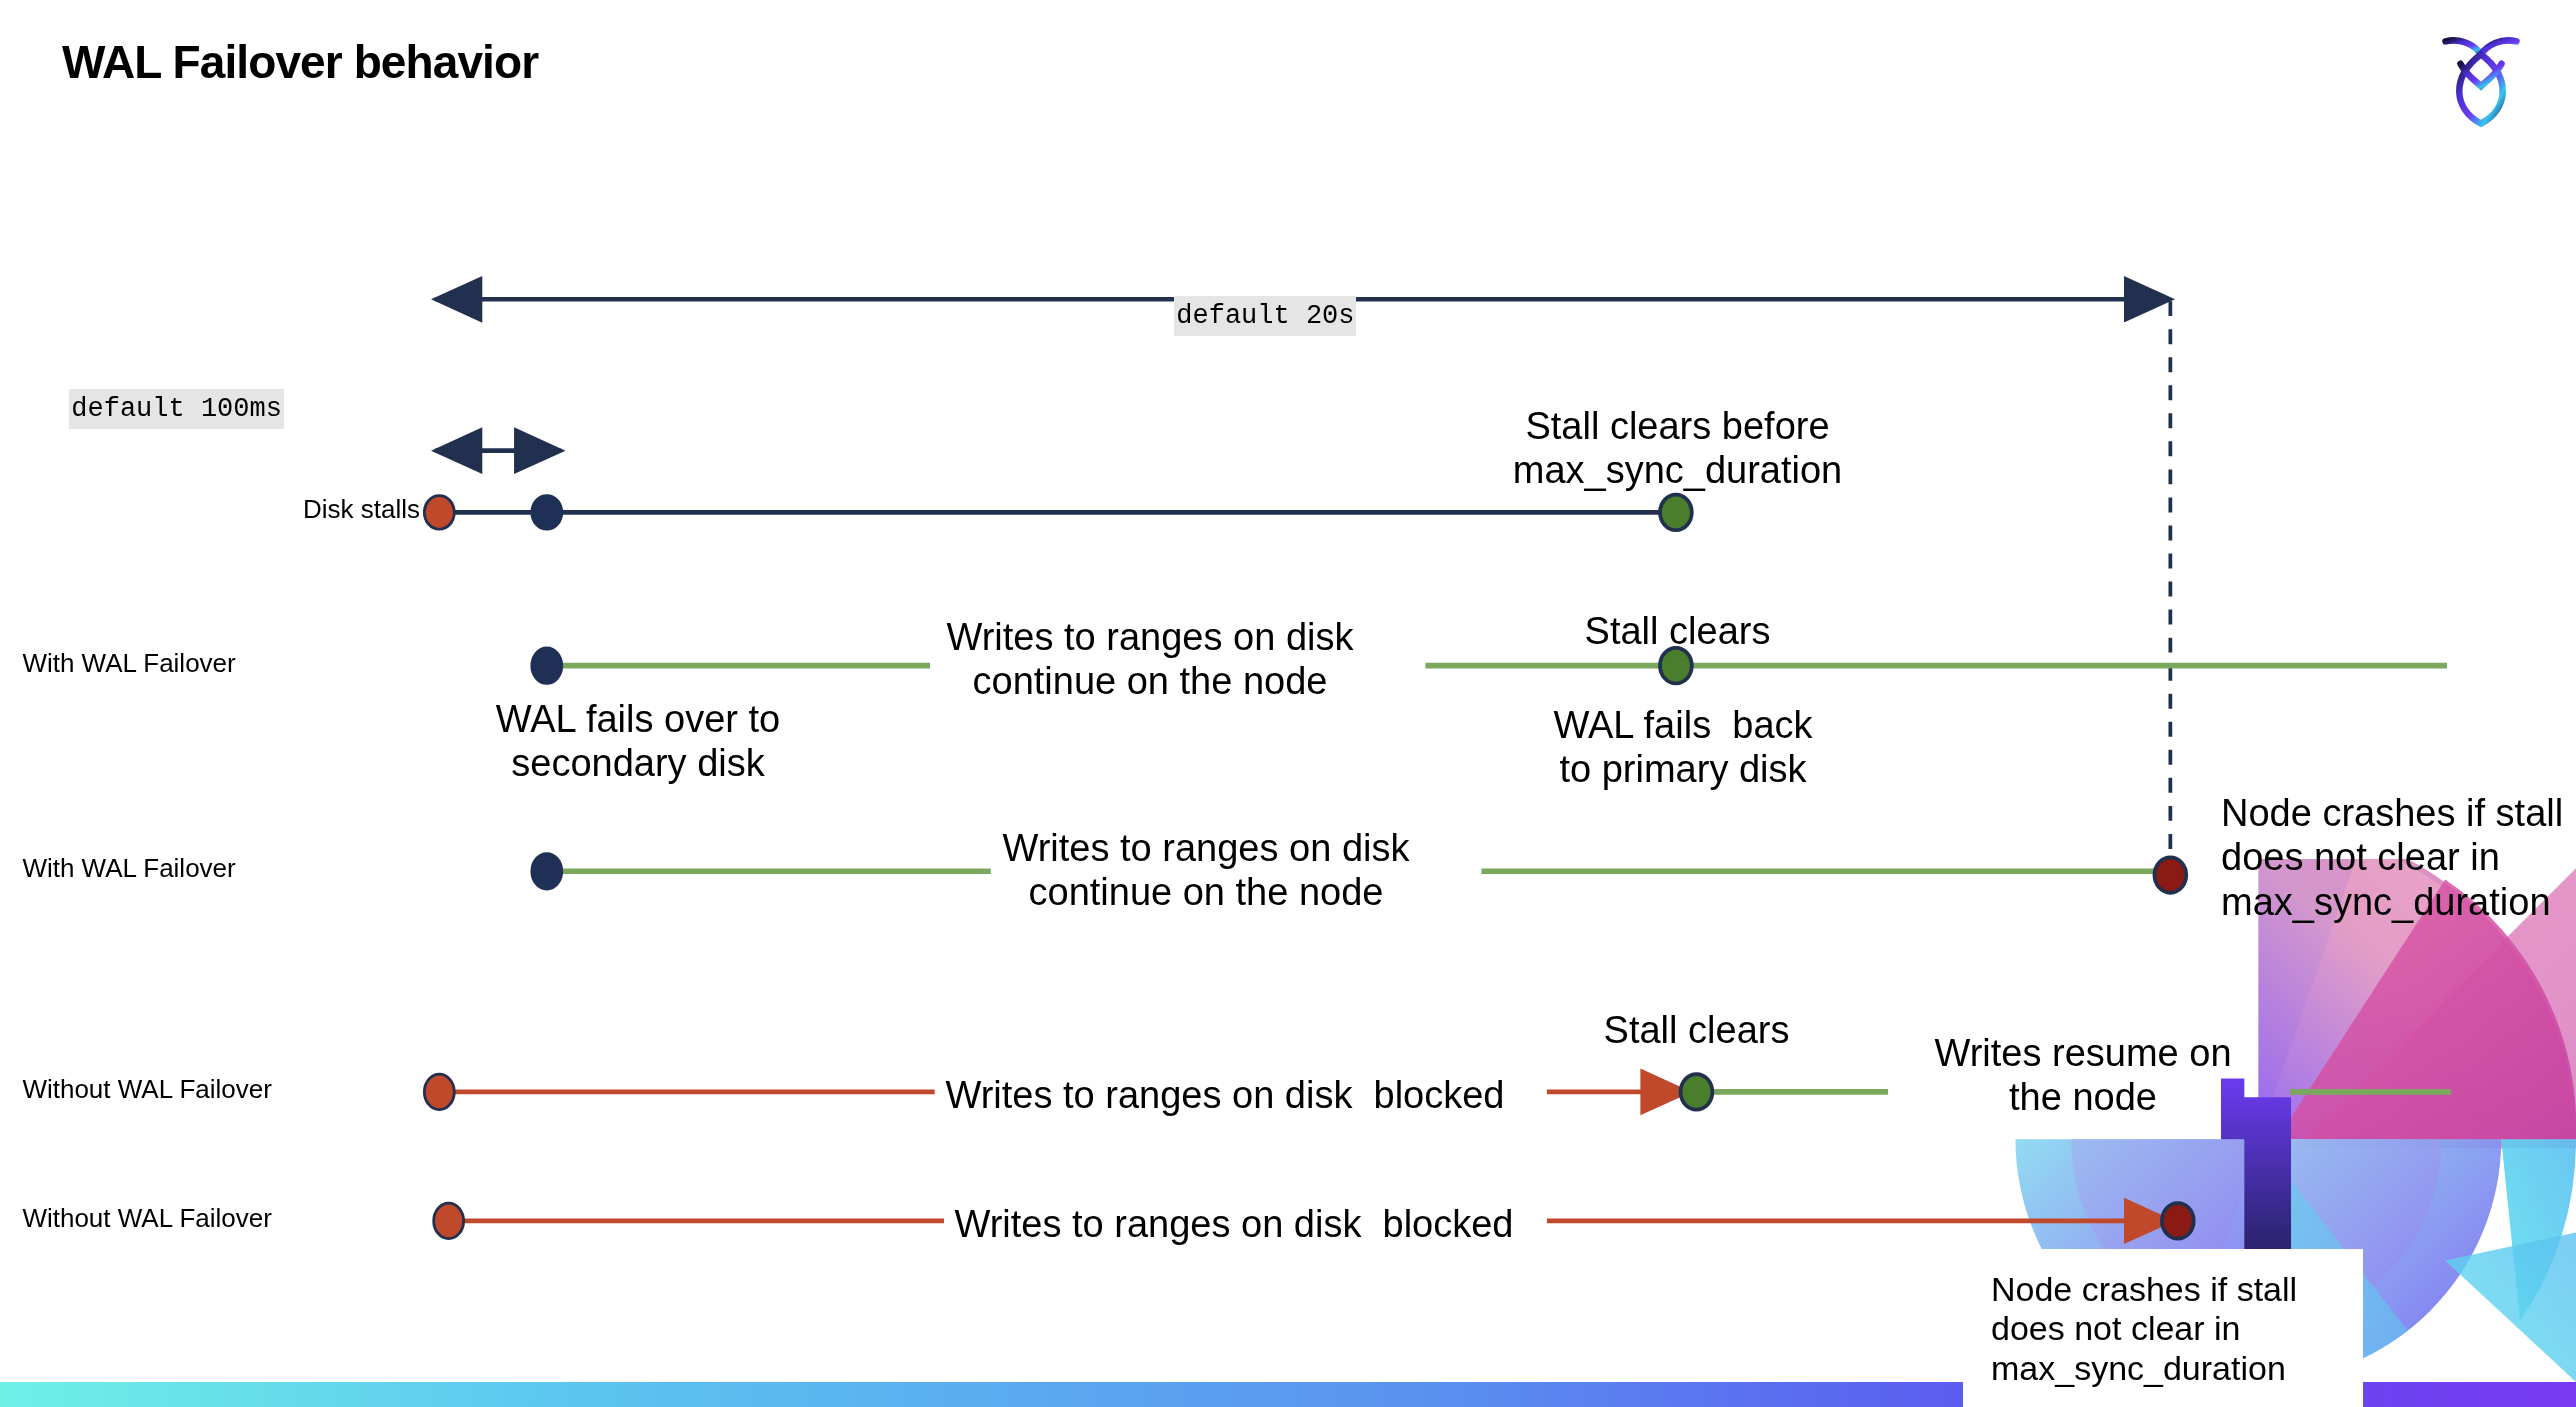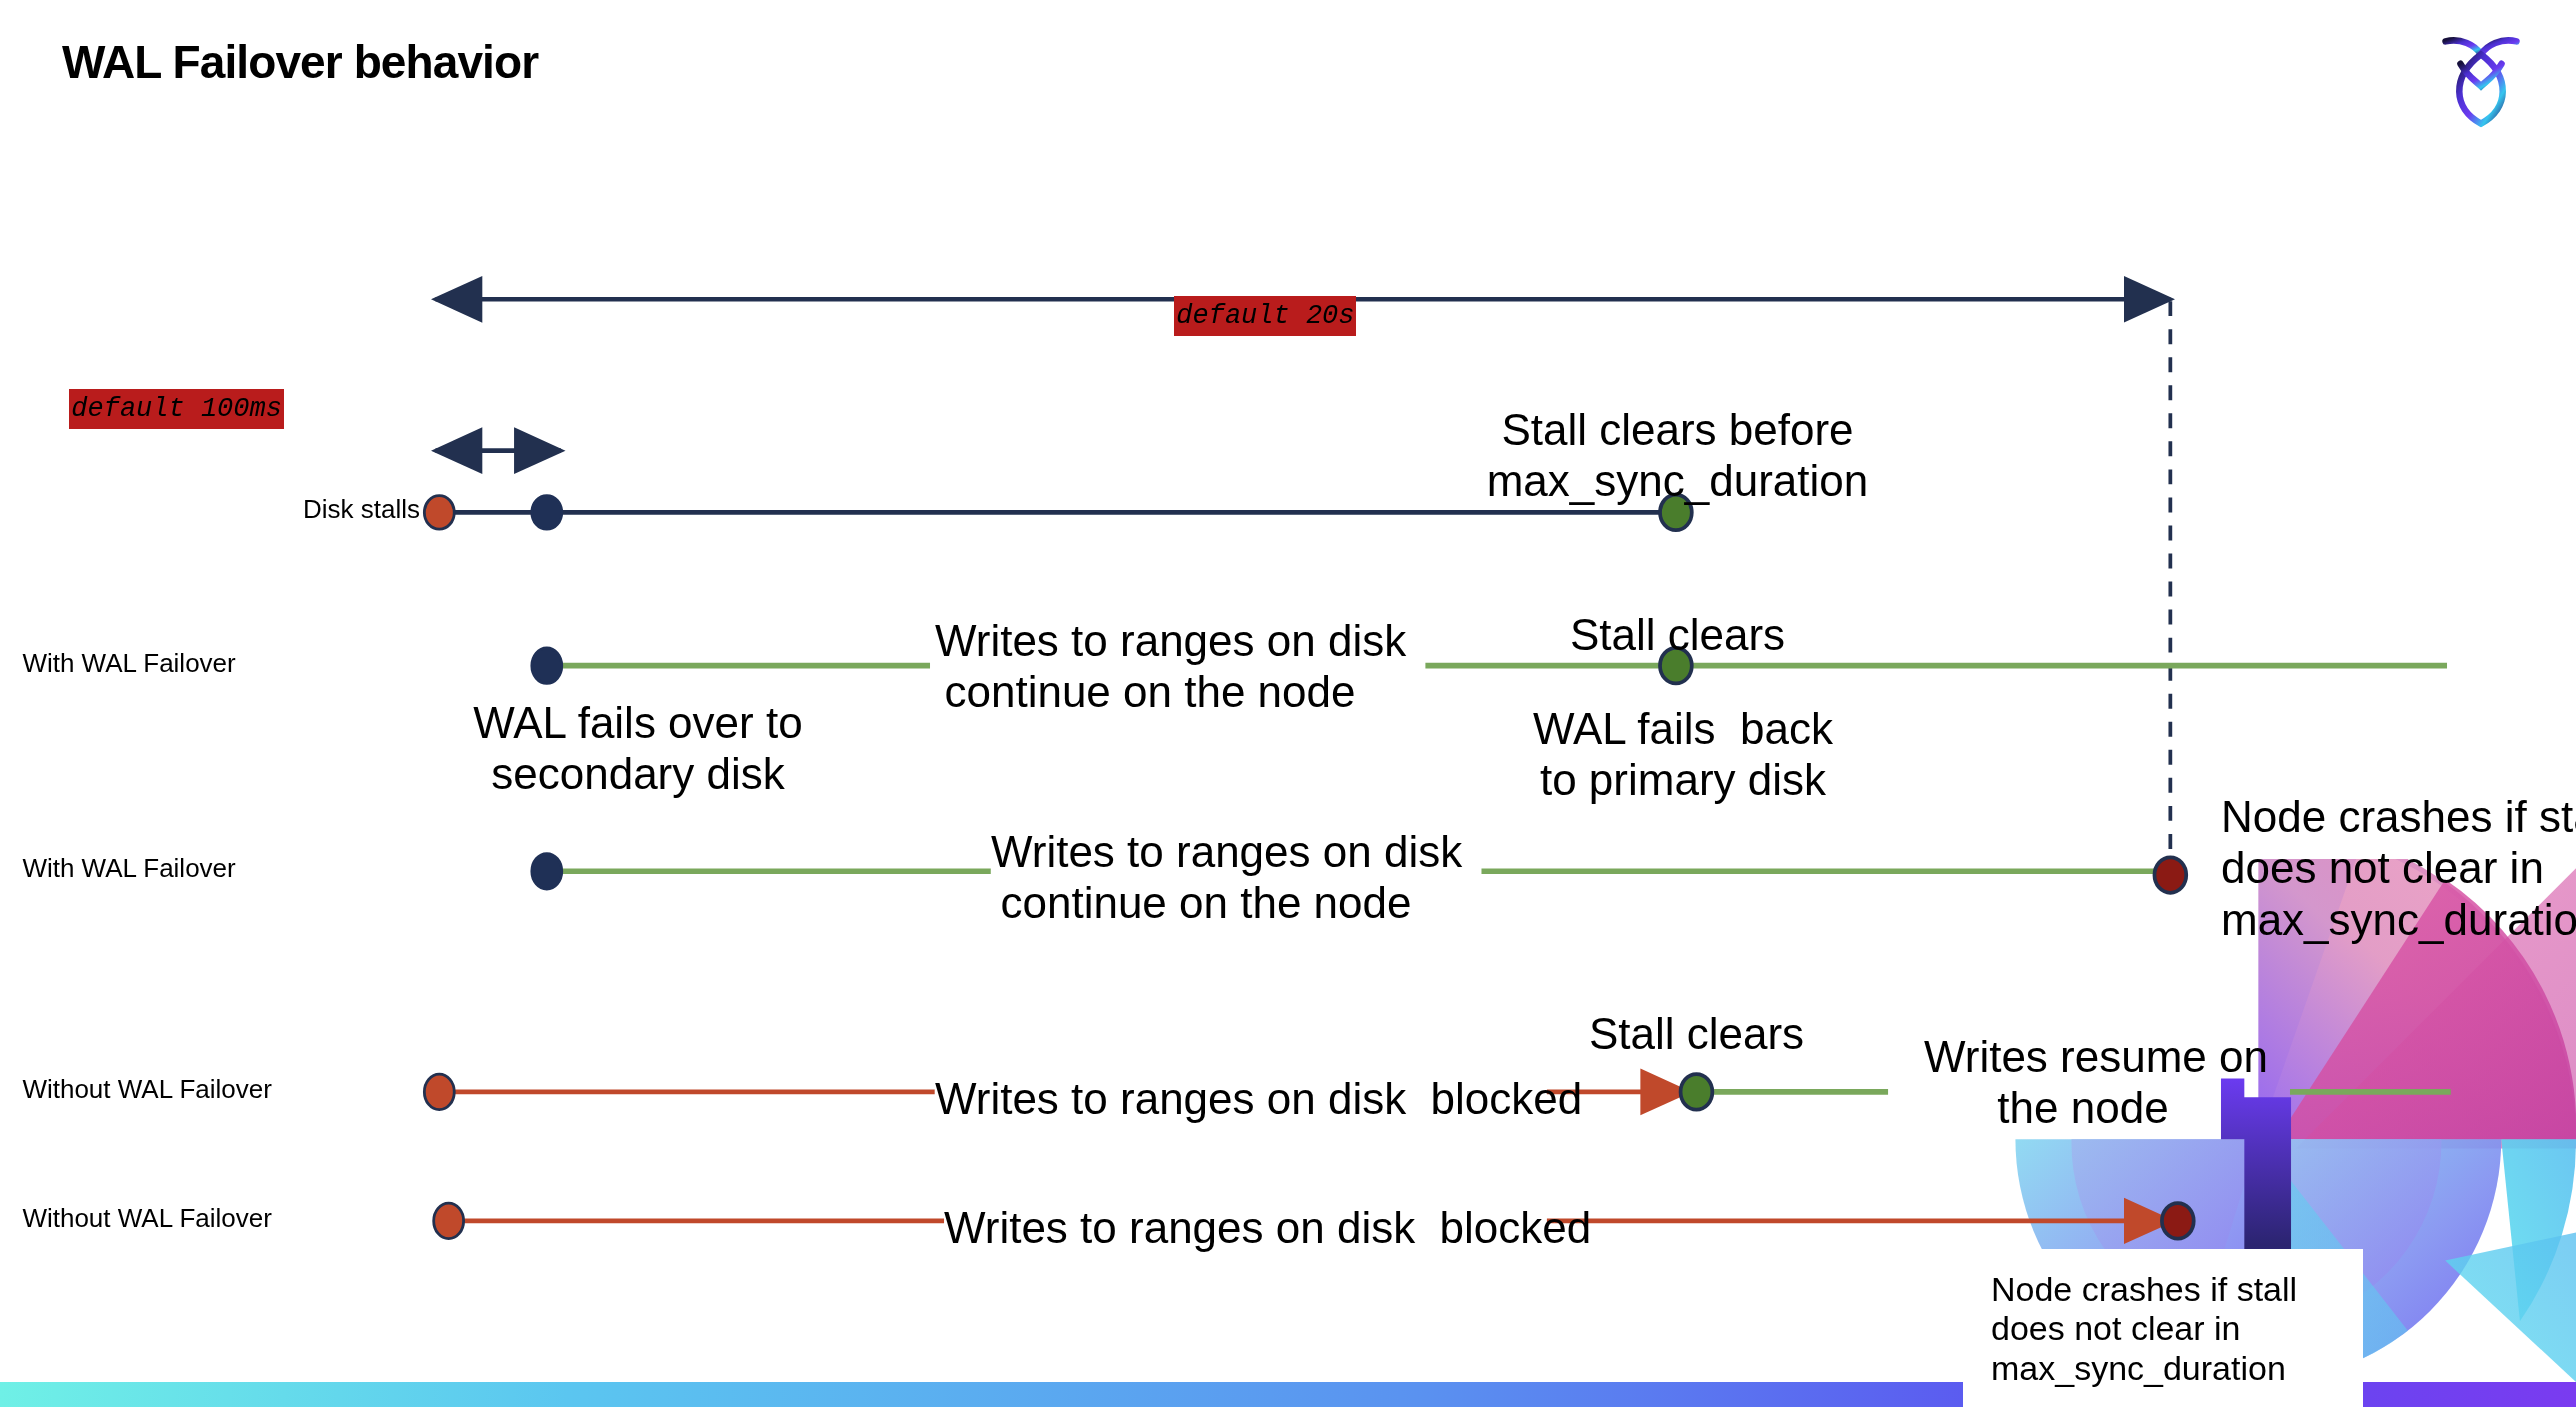--- a/index.html
+++ b/index.html
@@ -75,36 +75,35 @@
     position: absolute;
     z-index: 6;
     line-height: 1.17;
     white-space: pre;
   }
   .row-label {
     font-size: 26px;
     text-align: left;
   }
   .note {
-    font-size: 44px;
+    font-size: 38px;
   }
   .note.center { text-align: center; }
   .code-block {
     position: absolute;
     z-index: 6;
     font-family: "Liberation Mono", "DejaVu Sans Mono", monospace;
     font-size: 27px;
     line-height: 1.42;
     white-space: pre;
   }
   .code-block span {
-    background: #b91c1c;
+    background: #e5e5e5;
     display: inline-block;
     padding: 0.9px 1.9px;
-    font-style: italic;
   }
   .white-card {
     position: absolute;
     background: #ffffff;
     z-index: 6;
     padding: 20.6px 24px 24px 28px;
     font-size: 34px;
     line-height: 1.17;
     white-space: pre;
   }

